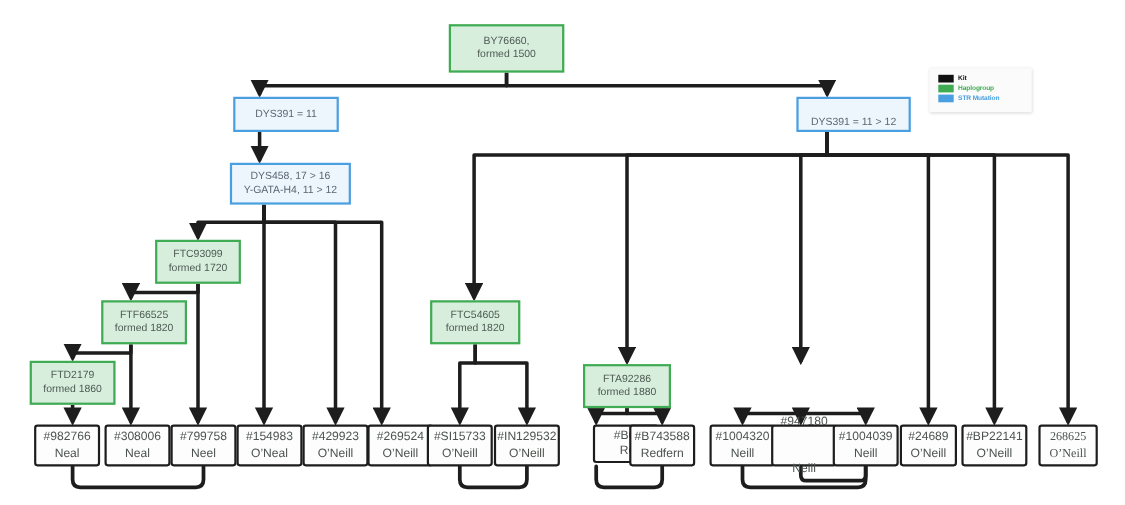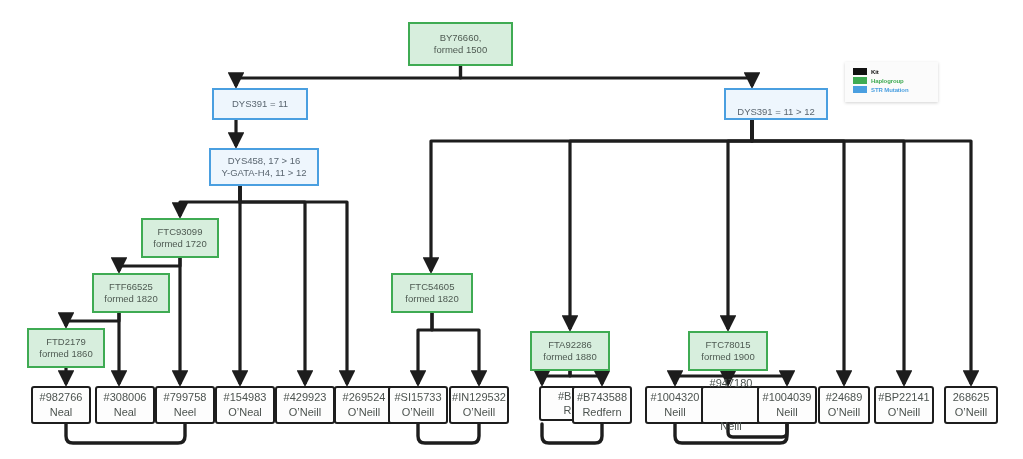--- a/index.html
+++ b/index.html
@@ -200,24 +200,20 @@
       <span class="ln">formed 1860</span>
     </div>
     <div class="node green" style="left: 391px; top: 273px; width: 82px; height: 40px;">
       <span class="ln">FTC54605</span>
       <span class="ln">formed 1820</span>
     </div>
     <div class="node green" style="left: 530px; top: 331px; width: 80px; height: 40px;">
       <span class="ln">FTA92286</span>
       <span class="ln">formed 1880</span>
     </div>
-    <div class="node green" style="left: 688px; top: 331px; width: 80px; height: 40px;">
-      <span class="ln">FTC78015</span>
-      <span class="ln">formed 1900</span>
-    </div>
     <div class="node leaf" style="left: 31px; top: 386px; width: 60px; height: 38px;">
       <span class="ln">#982766</span>
       <span class="ln name">Neal</span>
     </div>
     <div class="node leaf" style="left: 95px; top: 386px; width: 60px; height: 38px;">
       <span class="ln">#308006</span>
       <span class="ln name">Neal</span>
     </div>
     <div class="node leaf" style="left: 155px; top: 386px; width: 60px; height: 38px;">
       <span class="ln">#799758</span>
@@ -264,17 +260,17 @@
       <span class="ln name">Neill</span>
     </div>
     <div class="node leaf" style="left: 818px; top: 386px; width: 52px; height: 38px;">
       <span class="ln">#24689</span>
       <span class="ln name">O’Neill</span>
     </div>
     <div class="node leaf" style="left: 874px; top: 386px; width: 60px; height: 38px;">
       <span class="ln">#BP22141</span>
       <span class="ln name">O’Neill</span>
     </div>
-    <div class="node leaf" style="left: 944px; top: 386px; width: 54px; height: 38px;">
+    <div class="node leaf" style="left: 944px; top: 386px; width: 54px; height: 38px; font-family: Liberation Serif, serif;">
       <span class="ln">268625</span>
       <span class="ln name">O’Neill</span>
     </div>
   </div>
 
 </body></html>

